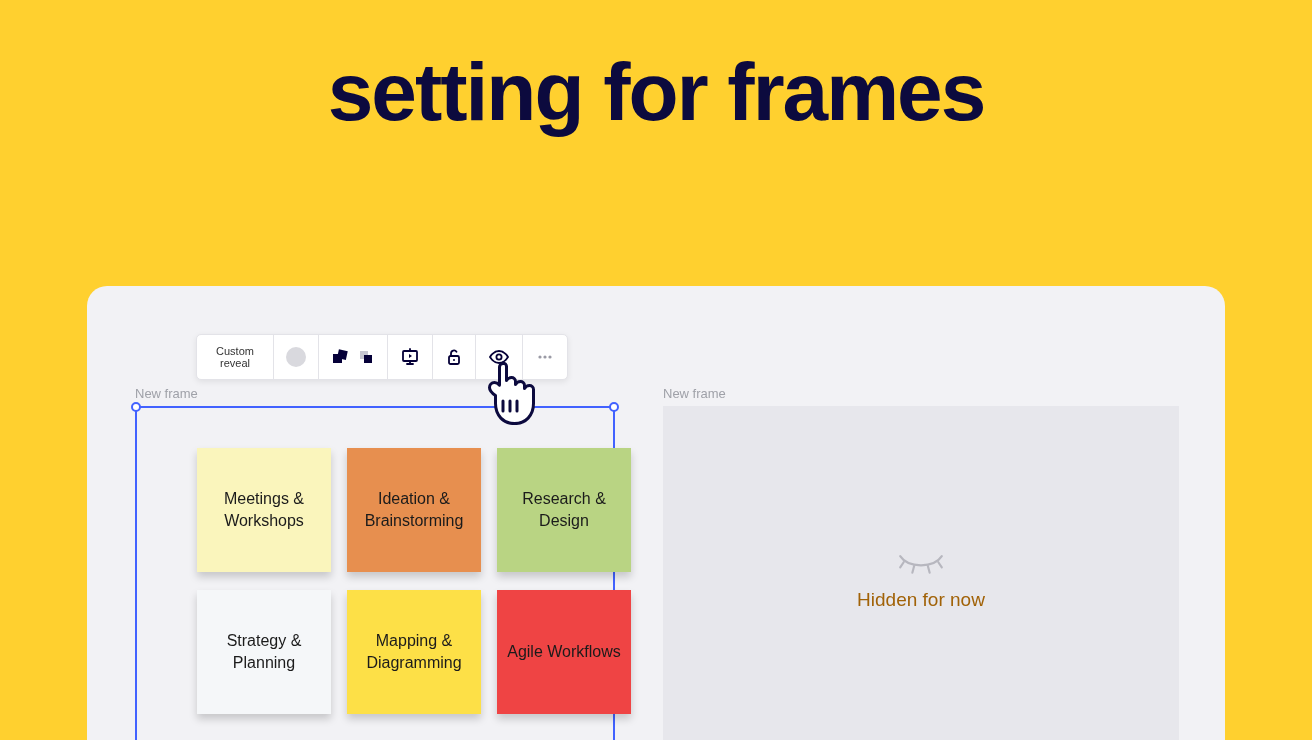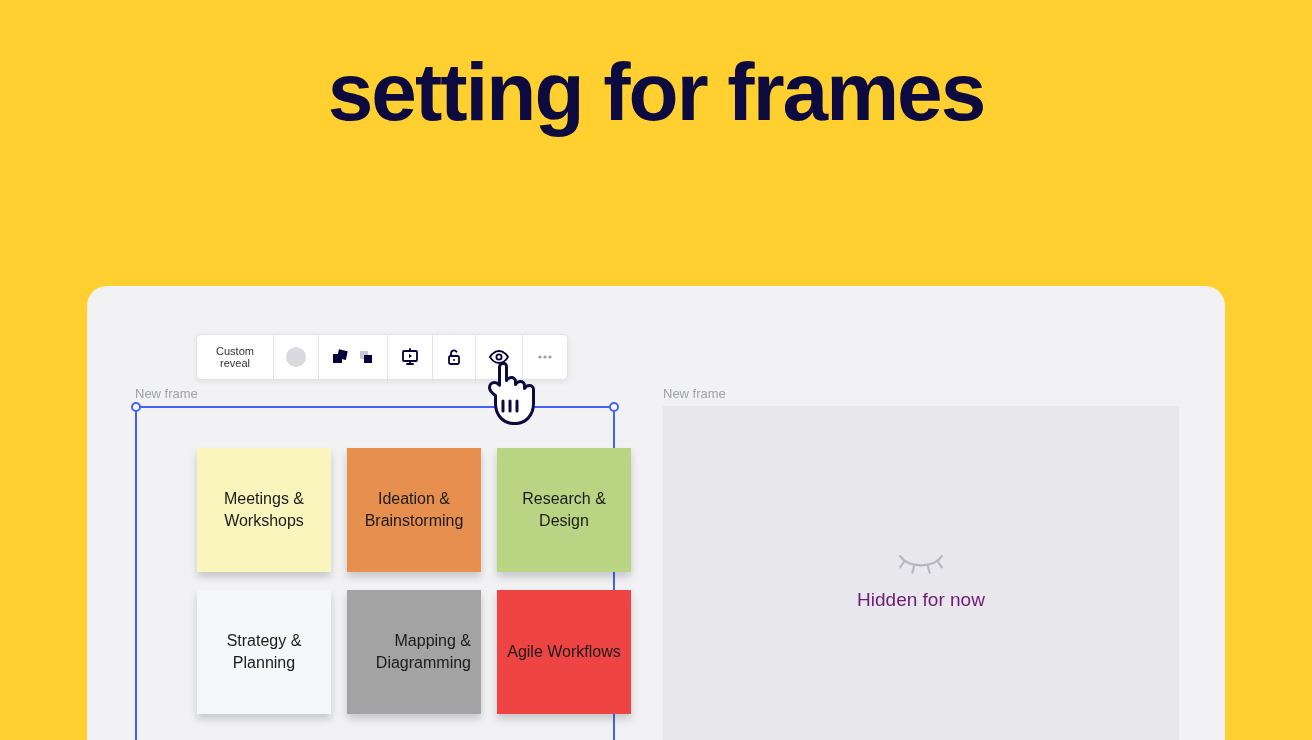--- a/index.html
+++ b/index.html
@@ -85,21 +85,21 @@
       width: 516px;
       height: 350px;
       background: #E7E7EC;
       display: flex;
       flex-direction: column;
       align-items: center;
       justify-content: center;
       gap: 14px;
     }
     .hidden-text {
-      color: #701a75;
+      color: #a16207;
       font-size: 19px;
       font-weight: 400;
     }
     .closed-eye svg { width: 52px; height: auto; display: block; }
     .toolbar {
       position: absolute;
       left: 109px;
       top: 48px;
       height: 46px;
       background: #fff;
@@ -157,21 +157,21 @@
         </div>
       <div class="sticky" style="background: rgb(231, 143, 79);">
           <span>Ideation &amp; Brainstorming</span>
         </div>
       <div class="sticky" style="background: rgb(185, 212, 131);">
           <span>Research &amp; Design</span>
         </div>
       <div class="sticky" style="background: rgb(245, 247, 249);">
           <span>Strategy &amp; Planning</span>
         </div>
-      <div class="sticky" style="background: #a3a3a3; text-align: right;">
+      <div class="sticky" style="background: #fde047;">
           <span>Mapping &amp; Diagramming</span>
         </div>
       <div class="sticky" style="background: #ef4444;">
           <span>Agile Workflows</span>
         </div>
     </div>
   </div>
 
   <div class="frame-label" style="left:576px; top:100px;">New frame</div>
 

